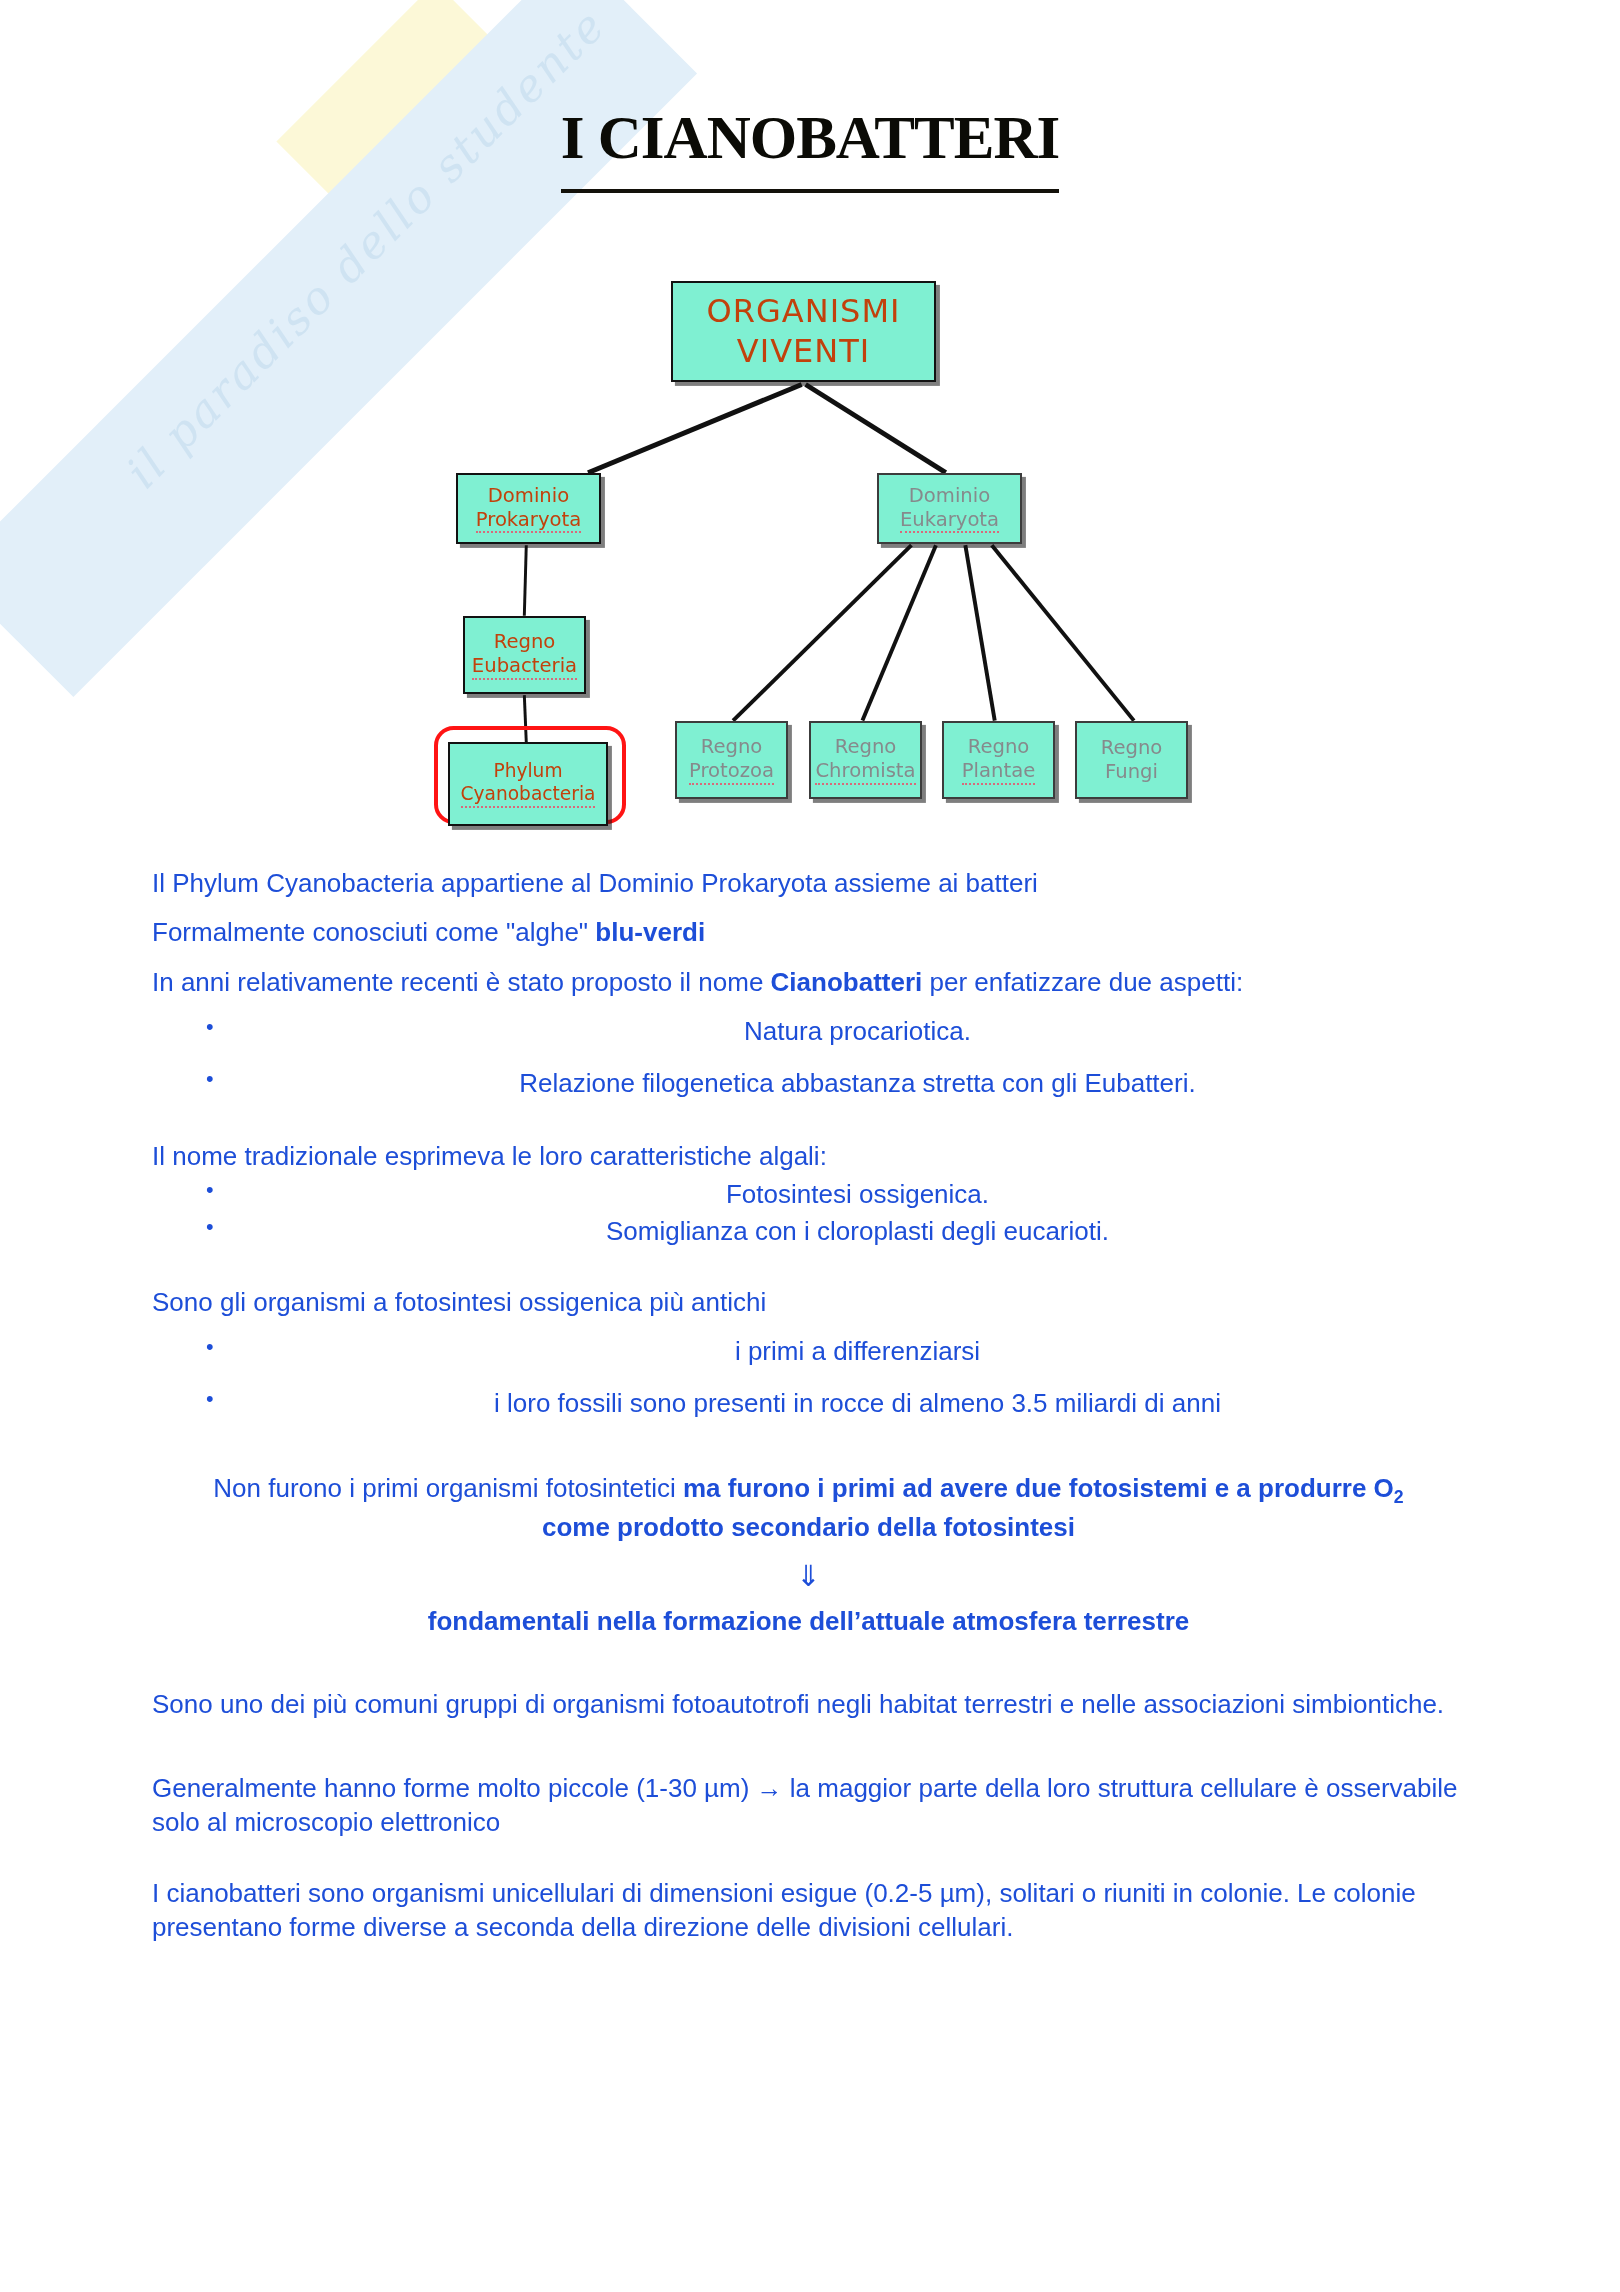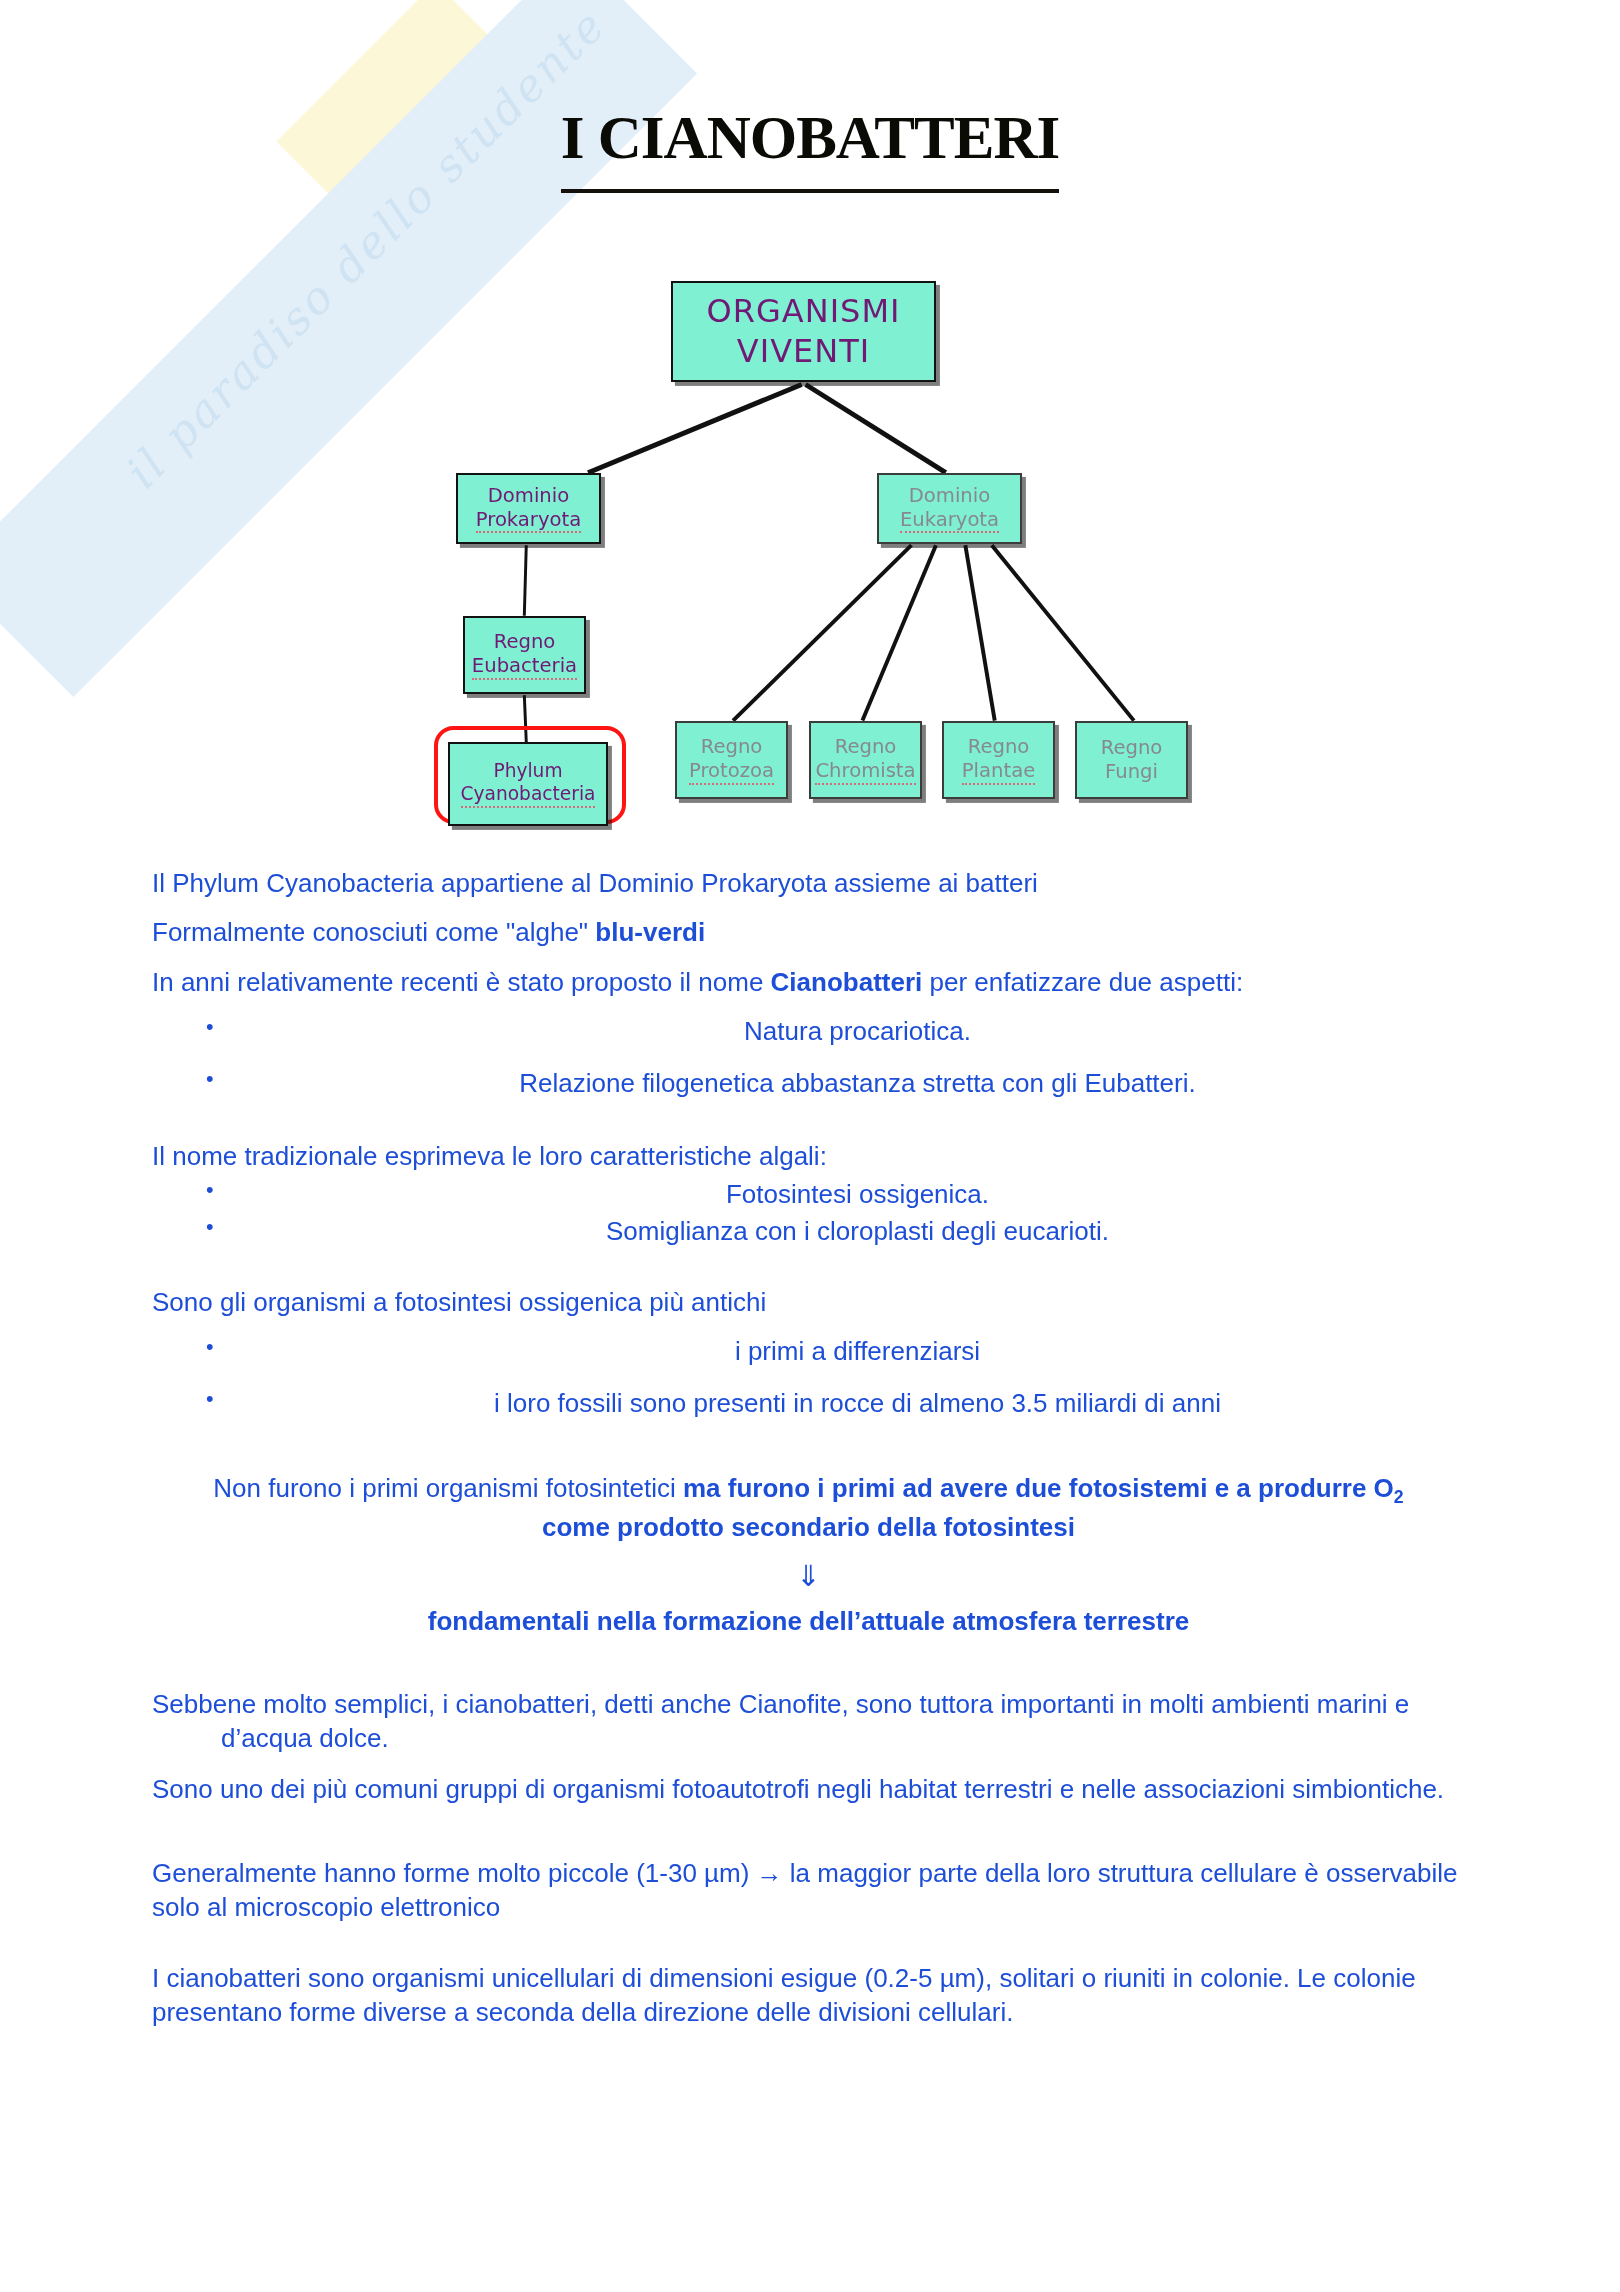--- a/index.html
+++ b/index.html
@@ -120,21 +120,21 @@
     background: #7ff0d2;
     border: 2.9px solid #121212;
     box-shadow: 3.9px 3.9px 0 rgba(20,20,20,0.55);
     font-family: "DejaVu Sans", sans-serif;
     text-align: center;
     display: flex;
     flex-direction: column;
     align-items: center;
     justify-content: center;
     line-height: 1.22;
-    color: #701a75;
+    color: #c2410c;
     z-index: 3;
   }
   .node.grey {
     color: #868a8c;
     border-color: #3c3c3c;
     border-width: 2px;
   }
   .node .spell {
     border-bottom: 2px dotted #d86a7a;
   }
@@ -348,21 +348,20 @@
       <p class="p center"><span>Non furono i primi organismi fotosintetici </span><span class="b">ma furono i primi ad avere due fotosistemi e a produrre O</span><sub class="b">2</sub><br><span class="b">come prodotto secondario della fotosintesi</span></p>
 
       <div class="arrow-dn">⇓</div>
 
       <div class="gap-sm"></div>
 
       <p class="p center b">fondamentali nella formazione dell’attuale atmosfera terrestre</p>
 
       <div class="gap-lg"></div>
 
-      <p class="hang">Sebbene molto semplici, i cianobatteri, detti anche Cianofite, sono tuttora importanti in molti ambienti marini e d’acqua dolce.</p>
       <p class="hang">Sono uno dei più comuni gruppi di organismi fotoautotrofi negli habitat terrestri e nelle associazioni simbiontiche.</p>
 
       <div class="gap-lg"></div>
 
       <p class="p">Generalmente hanno forme molto piccole (1-30 µm) → la maggior parte della loro struttura cellulare è osservabile solo al microscopio elettronico</p>
 
       <div class="gap-md"></div>
 
       <p class="p">I cianobatteri sono organismi unicellulari di dimensioni esigue (0.2-5 µm), solitari o riuniti in colonie. Le colonie presentano forme diverse a seconda della direzione delle divisioni cellulari.</p>
 

